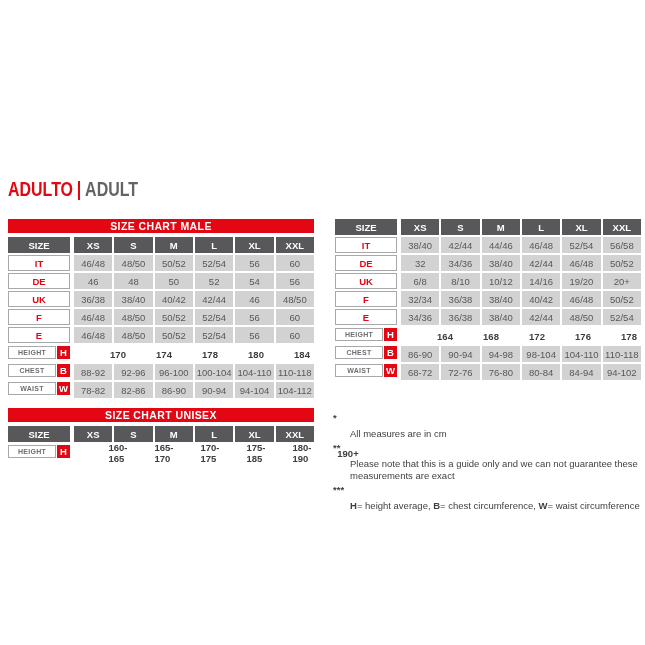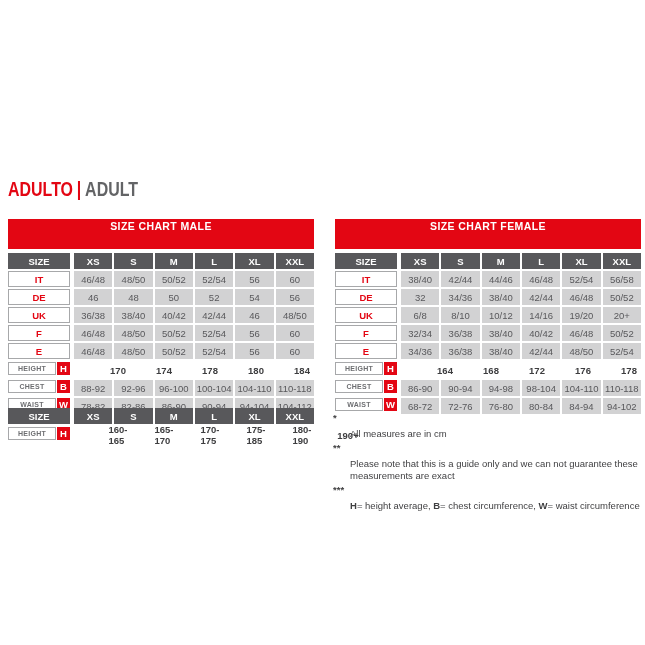--- a/index.html
+++ b/index.html
@@ -30,21 +30,21 @@
   .t-sep{color:var(--red);margin:0 5px;font-weight:bold;}
   .t-gray{color:#636466;}
 
   
   .size-table{position:absolute;width:306px;}
   .table-male{left:8px;top:219px;}
   .table-female{left:335px;top:219px;}
   .table-unisex{left:8px;top:408px;}
 
   .tbar{
-    height:30px;background:var(--red);color:#fff;
+    height:14px;background:var(--red);color:#fff;
     font-size:10.5px;font-weight:bold;text-align:center;
     line-height:15px;letter-spacing:0.4px;margin-bottom:4px;
   }
   .trow{display:flex;height:16px;margin-bottom:2px;}
   .trow.first-measure{margin-top:3px;}
   .trow > :first-child{flex:0 0 62px;margin-right:4px;}
   .cell{
     display:flex;align-items:center;justify-content:center;
     font-size:9.5px;min-width:0;
   }
@@ -176,21 +176,20 @@
         <div class="cell data">78-82</div>
         <div class="cell data">82-86</div>
         <div class="cell data">86-90</div>
         <div class="cell data">90-94</div>
         <div class="cell data">94-104</div>
         <div class="cell data">104-112</div>
       </div>
     </section>
 
   <section class="size-table table-female">
-      <div class="tbar">SIZE CHART FEMALE</div>
       <div class="trow">
         <div class="cell head">SIZE</div>
         <div class="cell head">XS</div>
         <div class="cell head">S</div>
         <div class="cell head">M</div>
         <div class="cell head">L</div>
         <div class="cell head">XL</div>
         <div class="cell head">XXL</div>
       </div>
       <div class="trow">
@@ -270,20 +269,21 @@
         <div class="cell data">68-72</div>
         <div class="cell data">72-76</div>
         <div class="cell data">76-80</div>
         <div class="cell data">80-84</div>
         <div class="cell data">84-94</div>
         <div class="cell data">94-102</div>
       </div>
     </section>
 
   <section class="size-table table-unisex">
+      <div class="tbar">SIZE CHART UNISEX</div>
       <div class="trow">
         <div class="cell head">SIZE</div>
         <div class="cell head">XS</div>
         <div class="cell head">S</div>
         <div class="cell head">M</div>
         <div class="cell head">L</div>
         <div class="cell head">XL</div>
         <div class="cell head">XXL</div>
       </div>
       <div class="trow first-measure">

